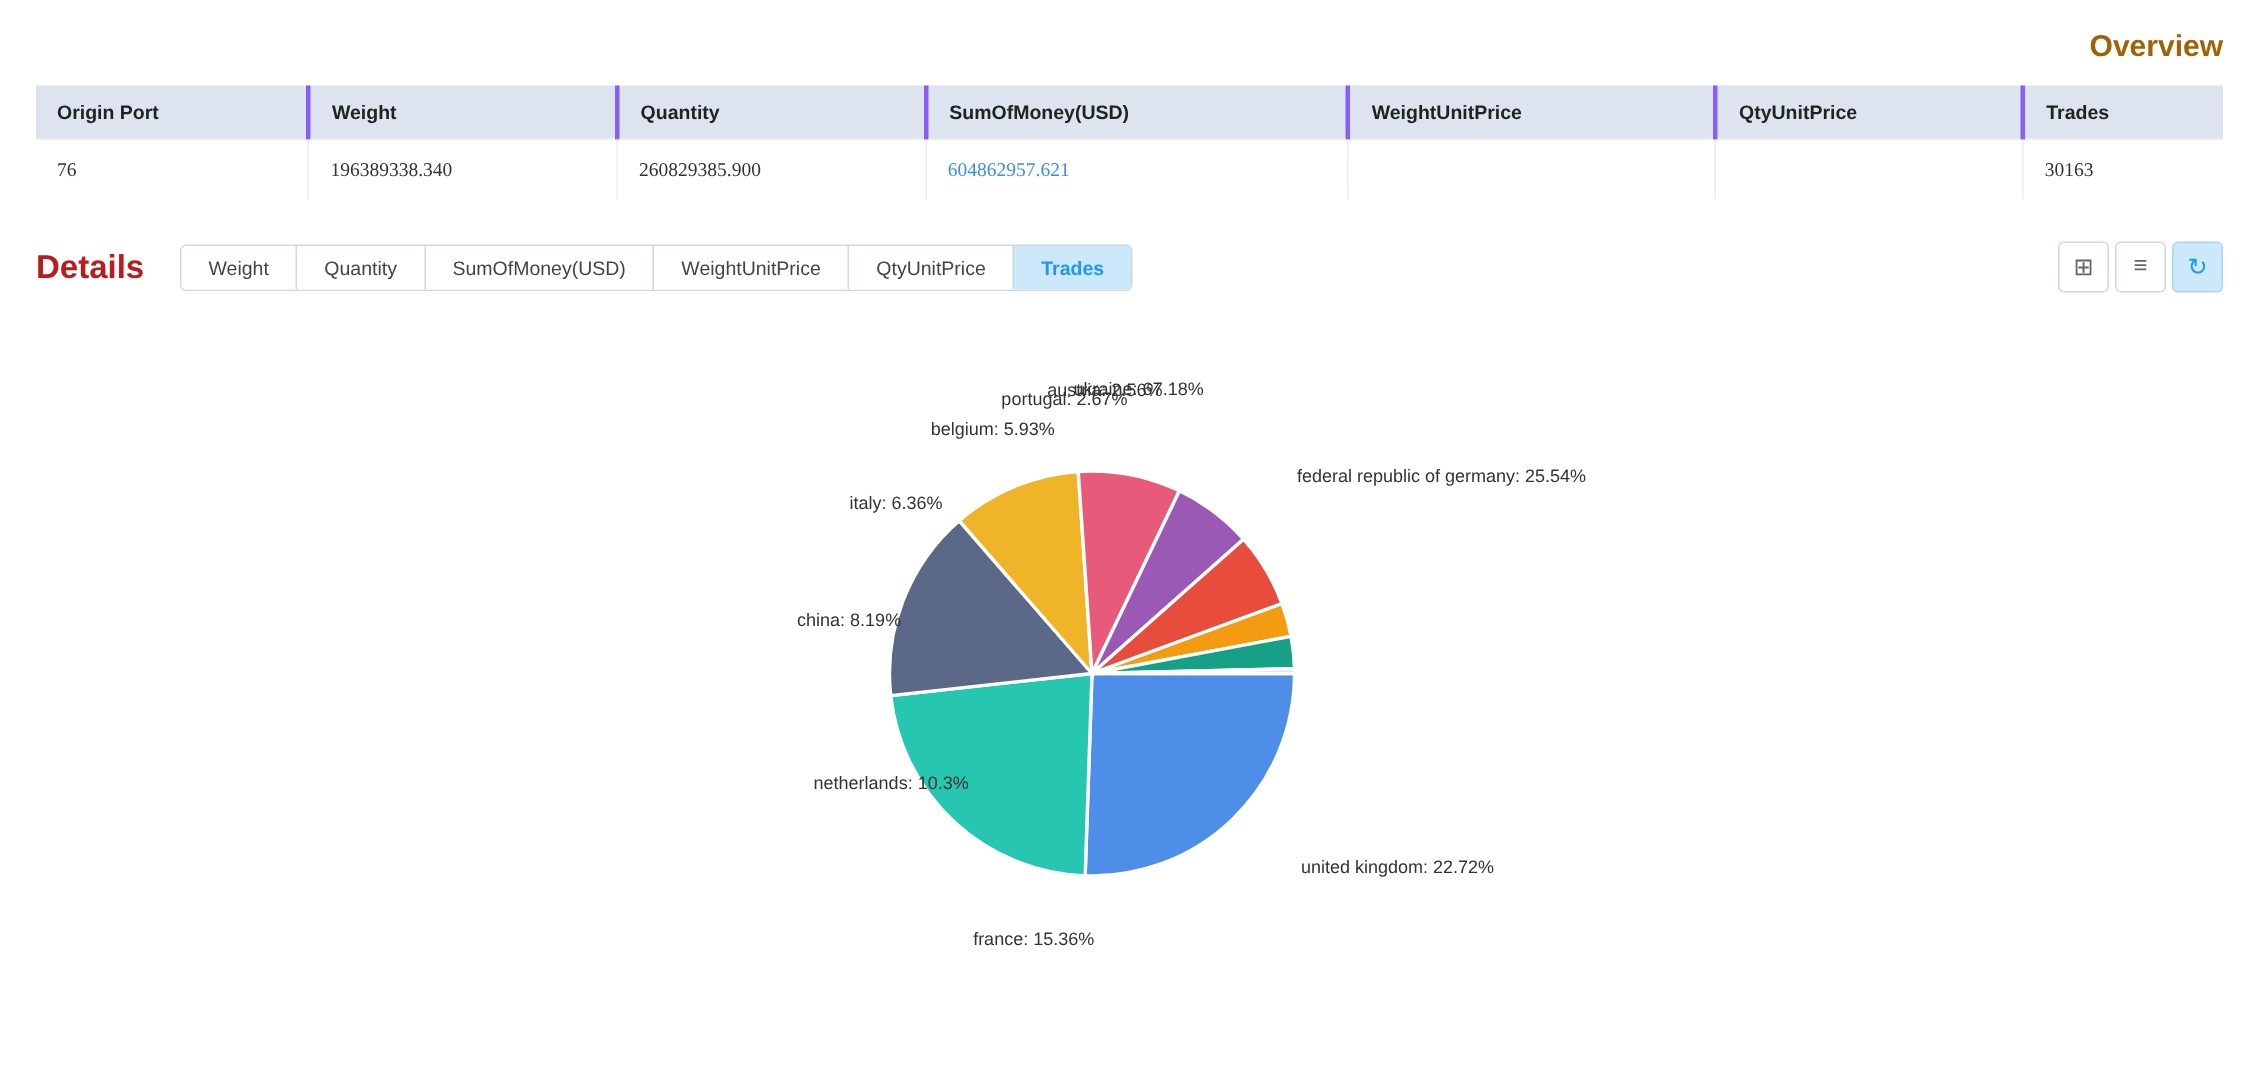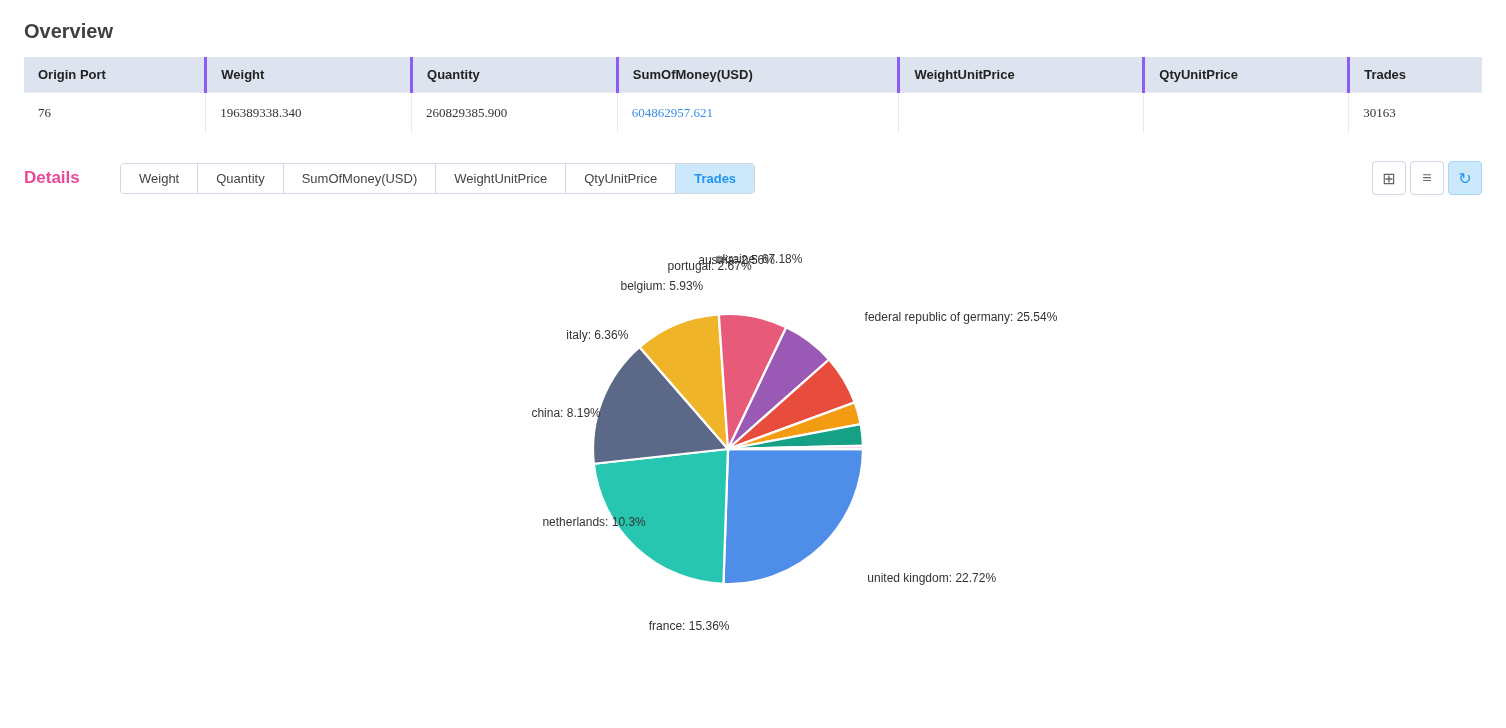--- a/index.html
+++ b/index.html
@@ -8,21 +8,22 @@
       font-size: 14px;
       background: #fff;
       color: #333;
       padding: 20px 24px;
     }
 
     .section-title {
       font-size: 20px;
       font-weight: bold;
       margin-bottom: 14px;
-      color: #404040;
+      color: #a16207;
+      text-align: right;
     }
 
     
     .overview-table {
       width: 100%;
       border-collapse: collapse;
       margin-bottom: 28px;
     }
     .overview-table th {
       background: #dde4f0;
@@ -46,23 +47,23 @@
     .overview-table td.blue-link { color: #3a8ee6; }
 
     
     .details-header {
       display: flex;
       align-items: center;
       gap: 16px;
       margin-bottom: 24px;
     }
     .details-title {
-      font-size: 17px;
+      font-size: 22px;
       font-weight: bold;
-      color: #ec4899;
+      color: #b91c1c;
       min-width: 80px;
     }
     .tab-group {
       display: flex;
       border: 1px solid #d0d7e4;
       border-radius: 4px;
       overflow: hidden;
     }
     .tab-btn {
       padding: 7px 18px;

